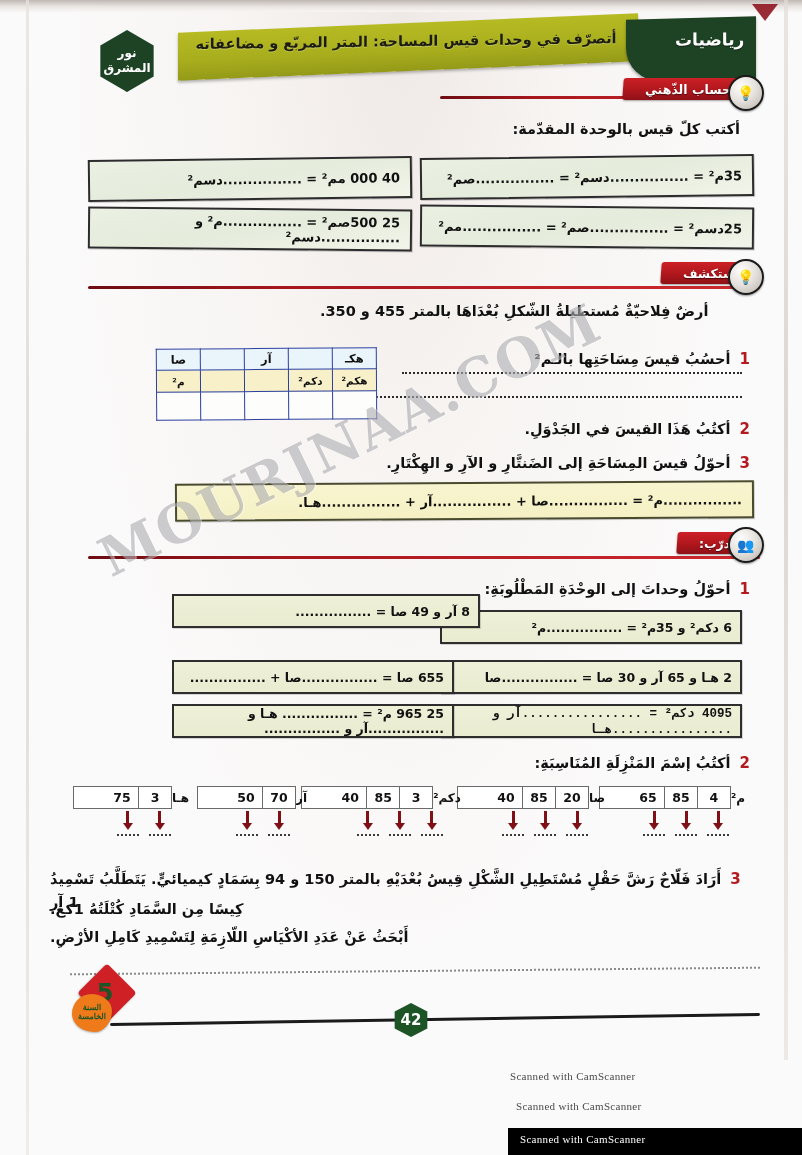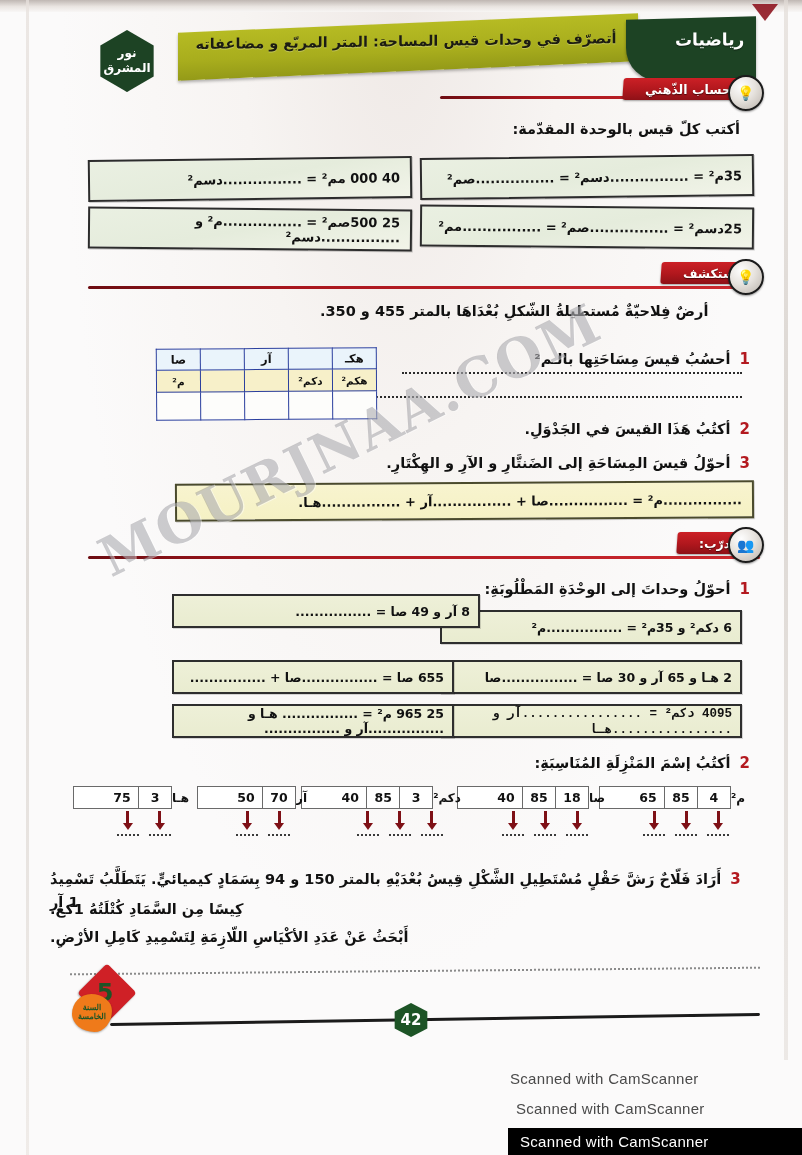--- a/index.html
+++ b/index.html
@@ -211,22 +211,22 @@
     background:#ef7a1a;border-radius:48% 52% 44% 56%/52% 44% 56% 48%;
     box-shadow:0 1px 2px rgba(0,0,0,.3);
     font-family:Liberation Serif, serif;
   }
   .footlogo .blob em{
     position:absolute;left:5px;top:10px;font-style:normal;
     color:#1d5426;font-size:8px;font-weight:bold;line-height:1.1;text-align:center;width:30px;
   }
 
   .cam{
-    position:absolute;font-family:Liberation Sans, sans-serif;
-    font-size:15px;color:#4a4a4a;letter-spacing:.3px;
+    position:absolute;font-family:Liberation Serif, serif;
+    font-size:11px;color:#4a4a4a;letter-spacing:.3px;
   }
   .cam1{left:510px;top:1070px;}
   .cam2{left:516px;top:1100px;}
   .cambar{
     position:absolute;left:508px;top:1128px;width:294px;height:27px;background:#000;
   }
   .cam3{left:520px;top:1133px;color:#fff;}
 
   
   #watermark{
@@ -415,21 +415,21 @@
         <span class="pvdot">
           <i></i>
         </span>
     </div>
   </div>
 
   <div class="pvgroup" style="right:192px;top:786px;">
     <div class="pvrow">
       <span class="pvlabel">صا</span>
       <span class="pvcells">
-        <span class="pvcell">18</span>
+        <span class="pvcell">20</span>
         <span class="pvcell">85</span>
         <span class="pvcell">40</span>
       </span>
     </div>
     <div class="pvarrows" style="margin-right:-24px;">
       <span class="arrowcol">
           <i class="arrow-stem"></i>
           <i class="arrow-head"></i>
         </span>
       <span class="arrowcol">

